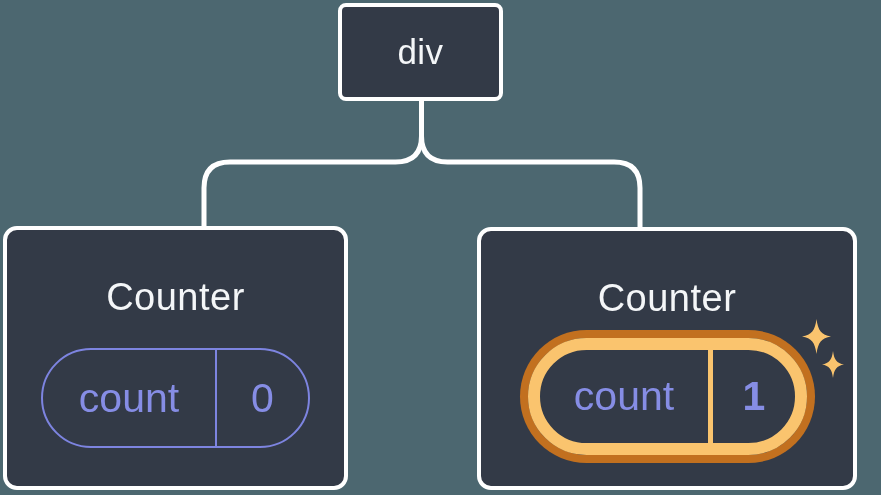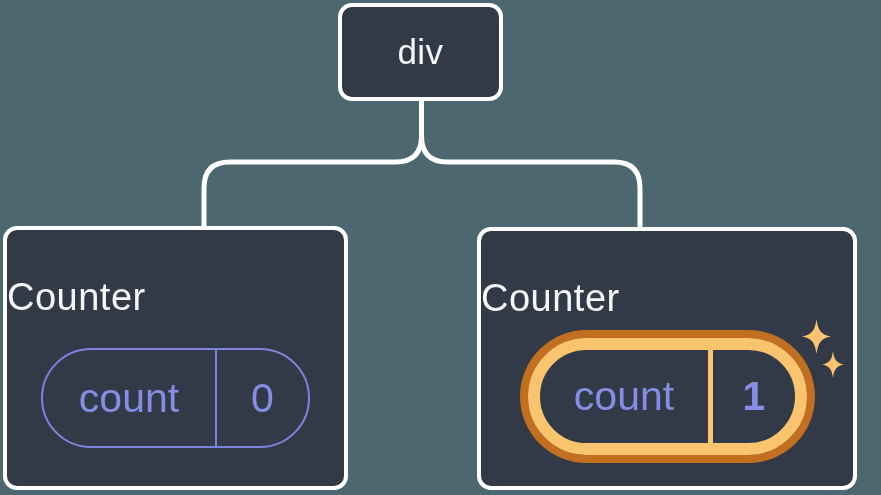--- a/index.html
+++ b/index.html
@@ -31,20 +31,21 @@
     border-radius: 14px;
   }
   .root-node {
     left: 338px;
     top: 3px;
     width: 165px;
     height: 98px;
     display: flex;
     align-items: center;
     justify-content: center;
+    border-radius: 8px;
   }
   .root-label {
     color: #f4f6f8;
     font-size: 35px;
     letter-spacing: 0.5px;
   }
   .counter-left {
     left: 3px;
     top: 226px;
     width: 345px;
@@ -54,20 +55,21 @@
     left: 477px;
     top: 227px;
     width: 380px;
     height: 263px;
   }
   .counter-title {
     position: absolute;
     top: 46px;
     left: 0;
     right: 0;
+    text-align: center;
     color: #f4f6f8;
     font-size: 38px;
     letter-spacing: 0.5px;
   }
   
   .state-pill {
     position: absolute;
     left: 34px;
     top: 118px;
     width: 269px;

